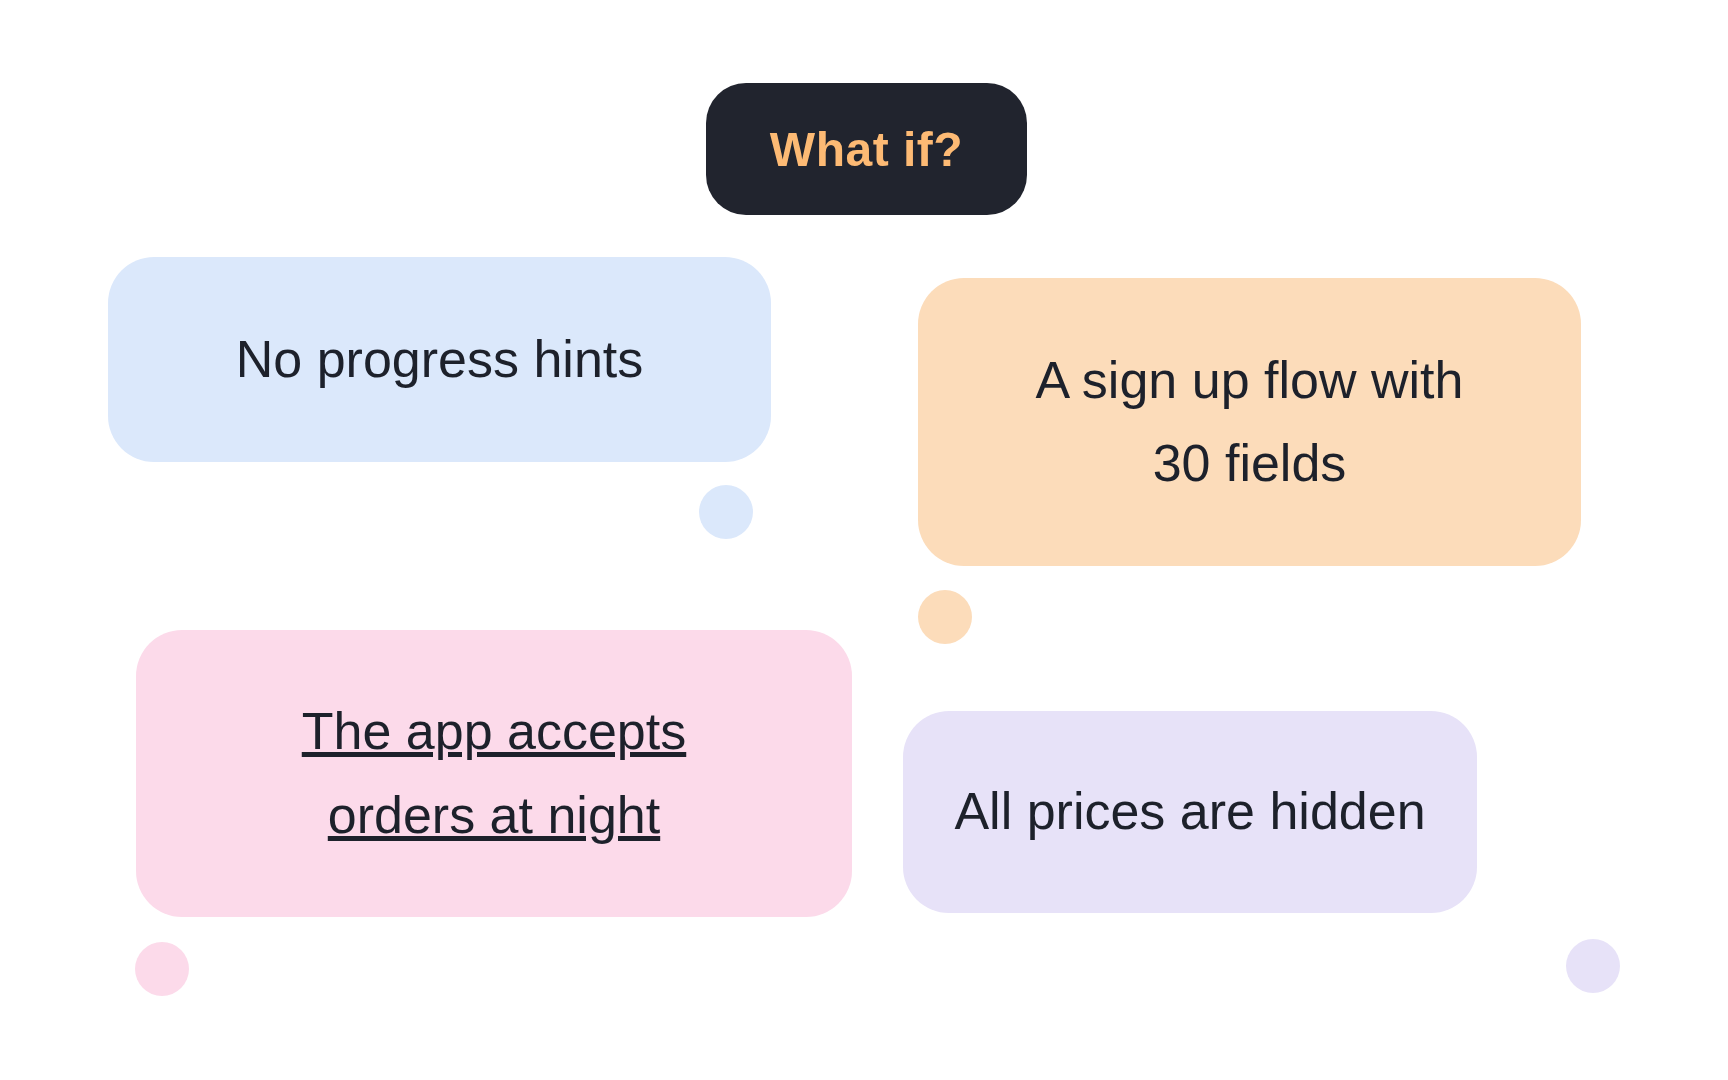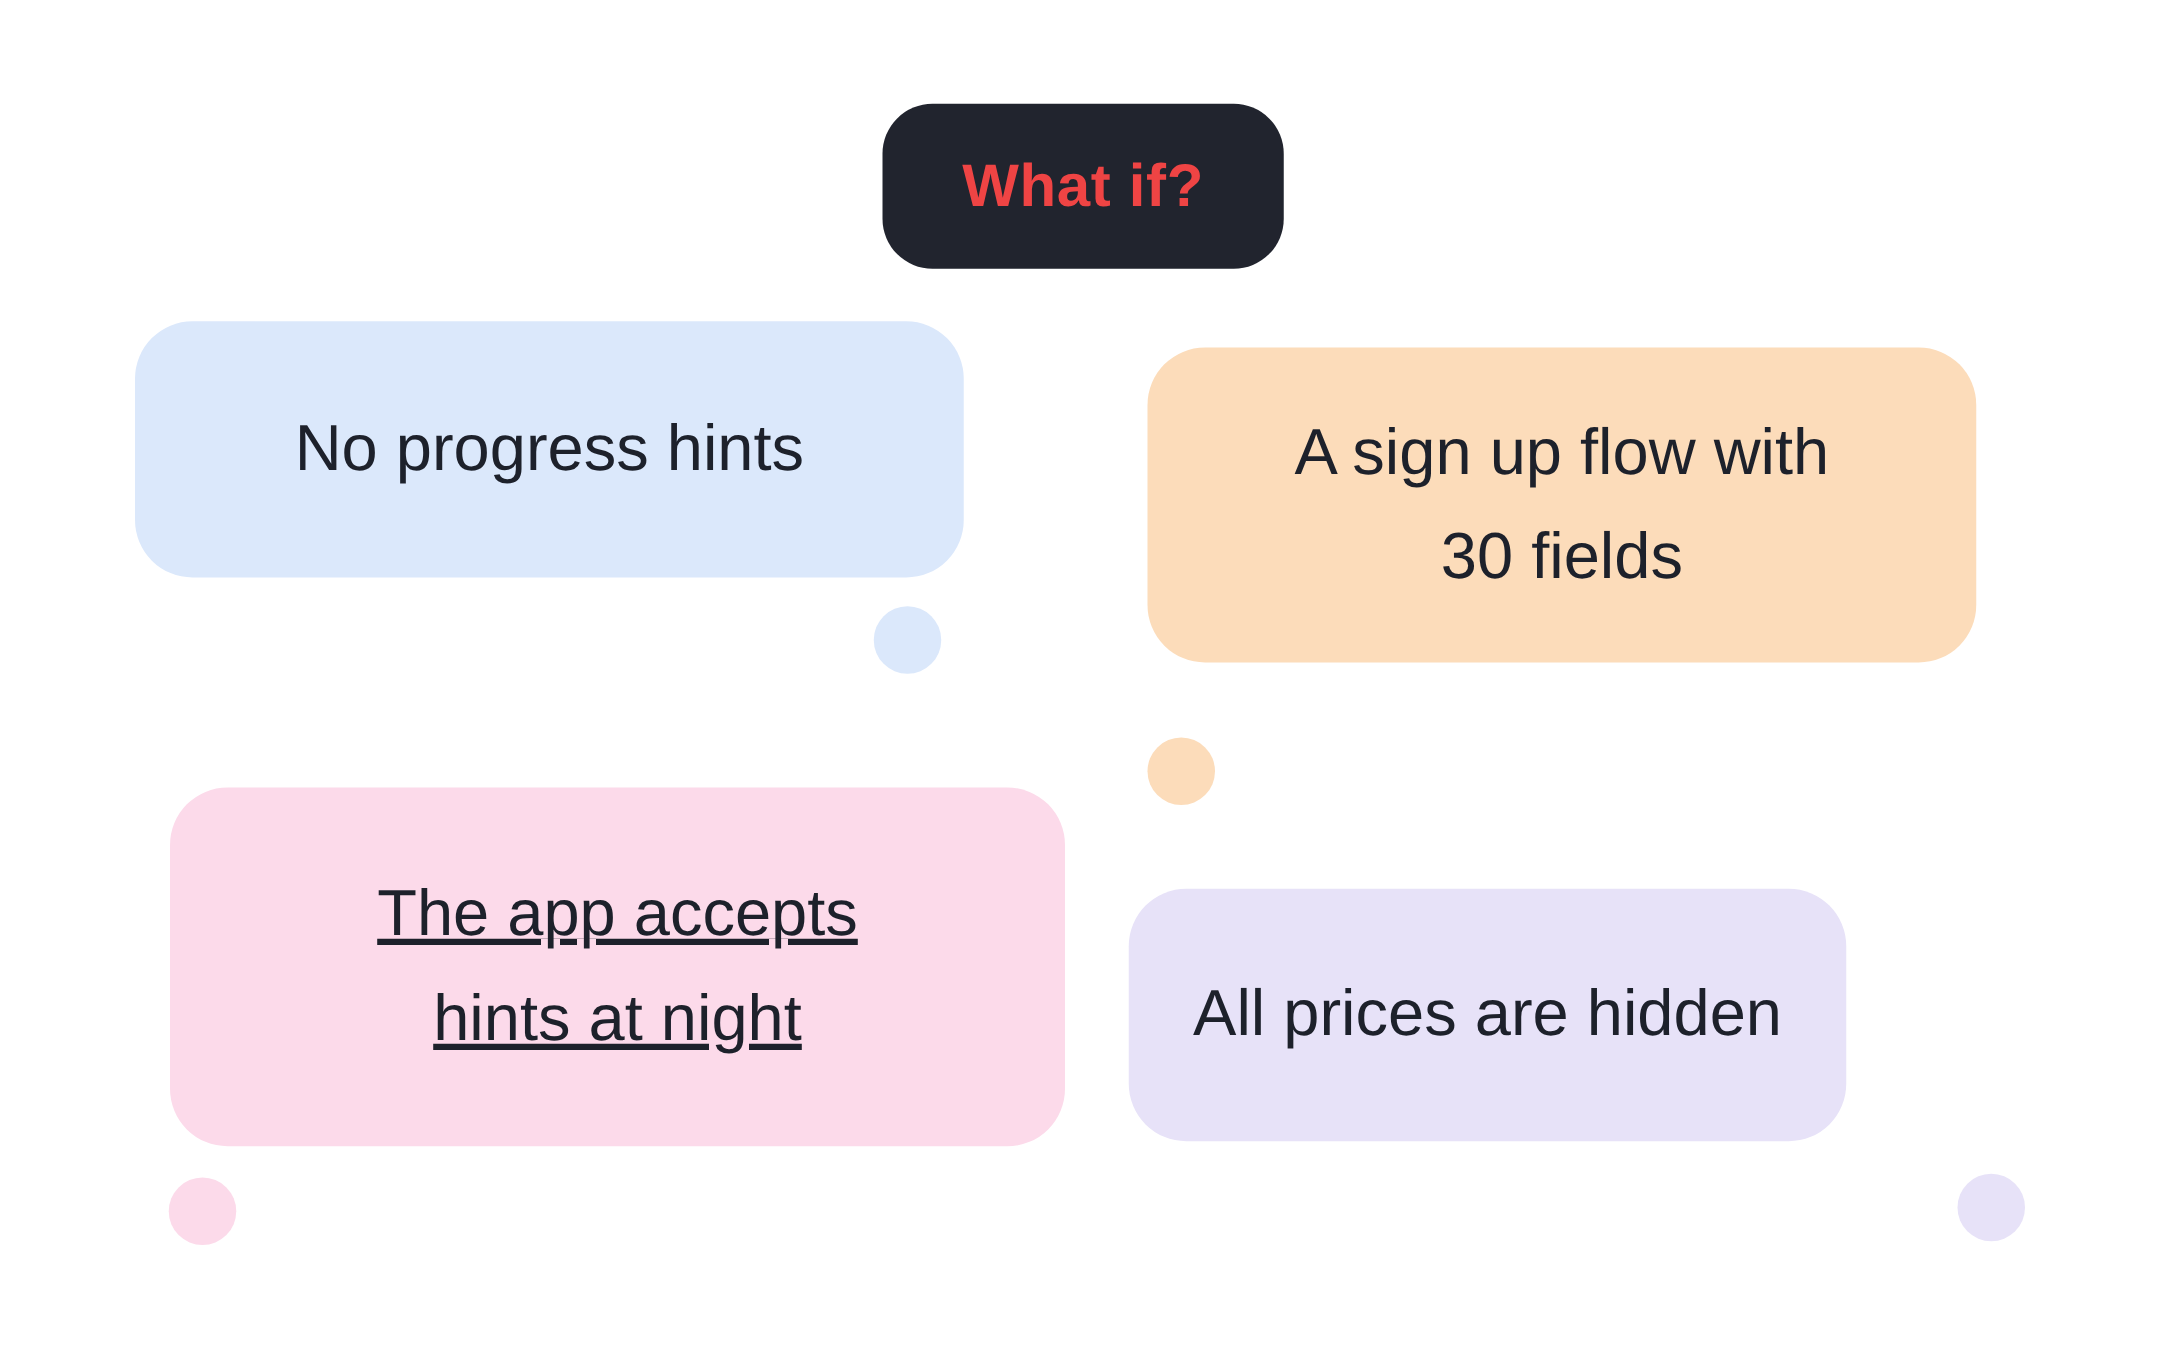--- a/index.html
+++ b/index.html
@@ -21,40 +21,40 @@
     top: 83px;
     width: 321px;
     height: 132px;
     background: #21242e;
     border-radius: 40px;
     display: flex;
     align-items: center;
     justify-content: center;
   }
   .pill-label {
-    color: #ef4444;
+    color: #fdba74;
     font-size: 48px;
     font-weight: 700;
     letter-spacing: 0.5px;
   }
   .bubble {
     position: absolute;
     border-radius: 46px;
     display: flex;
     flex-direction: column;
     align-items: center;
     justify-content: center;
     text-align: center;
     color: #1d212b;
     font-size: 52px;
     font-weight: 400;
     line-height: 1.6;
   }
   .bubble-blue   { left: 108px; top: 257px; width: 663px; height: 205px; background: #dbe8fb; }
-  .bubble-orange { left: 918px; top: 278px; width: 663px; height: 252px; background: #fcdcba; }
+  .bubble-orange { left: 918px; top: 278px; width: 663px; height: 288px; background: #fcdcba; }
   .bubble-pink   { left: 136px; top: 630px; width: 716px; height: 287px; background: #fcdaea; text-decoration: underline; }
   .bubble-purple { left: 903px; top: 711px; width: 574px; height: 202px; background: #e7e2f8; }
   .bubble-line { display: block; }
   .dot {
     position: absolute;
     width: 54px;
     height: 54px;
     border-radius: 50%;
   }
   .dot-blue   { left: 699px;  top: 485px; background: #dbe8fb; }
@@ -77,21 +77,21 @@
   <div class="dot dot-blue"></div>
 
   <div class="bubble bubble-orange">
     <span class="bubble-line">A sign up flow with</span>
     <span class="bubble-line">30 fields</span>
   </div>
   <div class="dot dot-orange"></div>
 
   <div class="bubble bubble-pink">
     <span class="bubble-line">The app accepts</span>
-    <span class="bubble-line">hints at night</span>
+    <span class="bubble-line">orders at night</span>
   </div>
   <div class="dot dot-pink"></div>
 
   <div class="bubble bubble-purple">
     <span class="bubble-line">All prices are hidden</span>
   </div>
   <div class="dot dot-purple"></div>
 
 </div>
 

